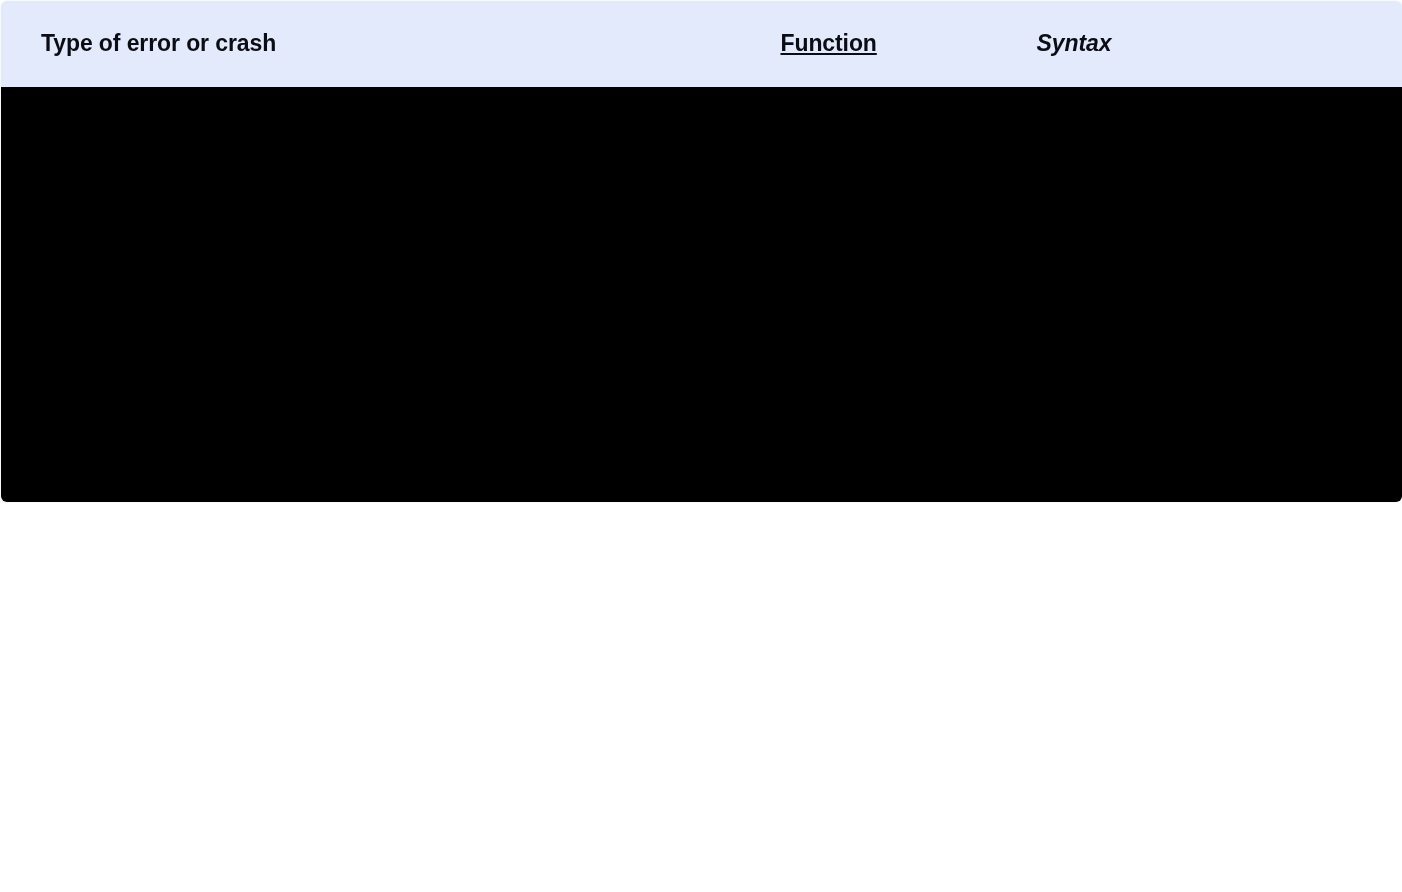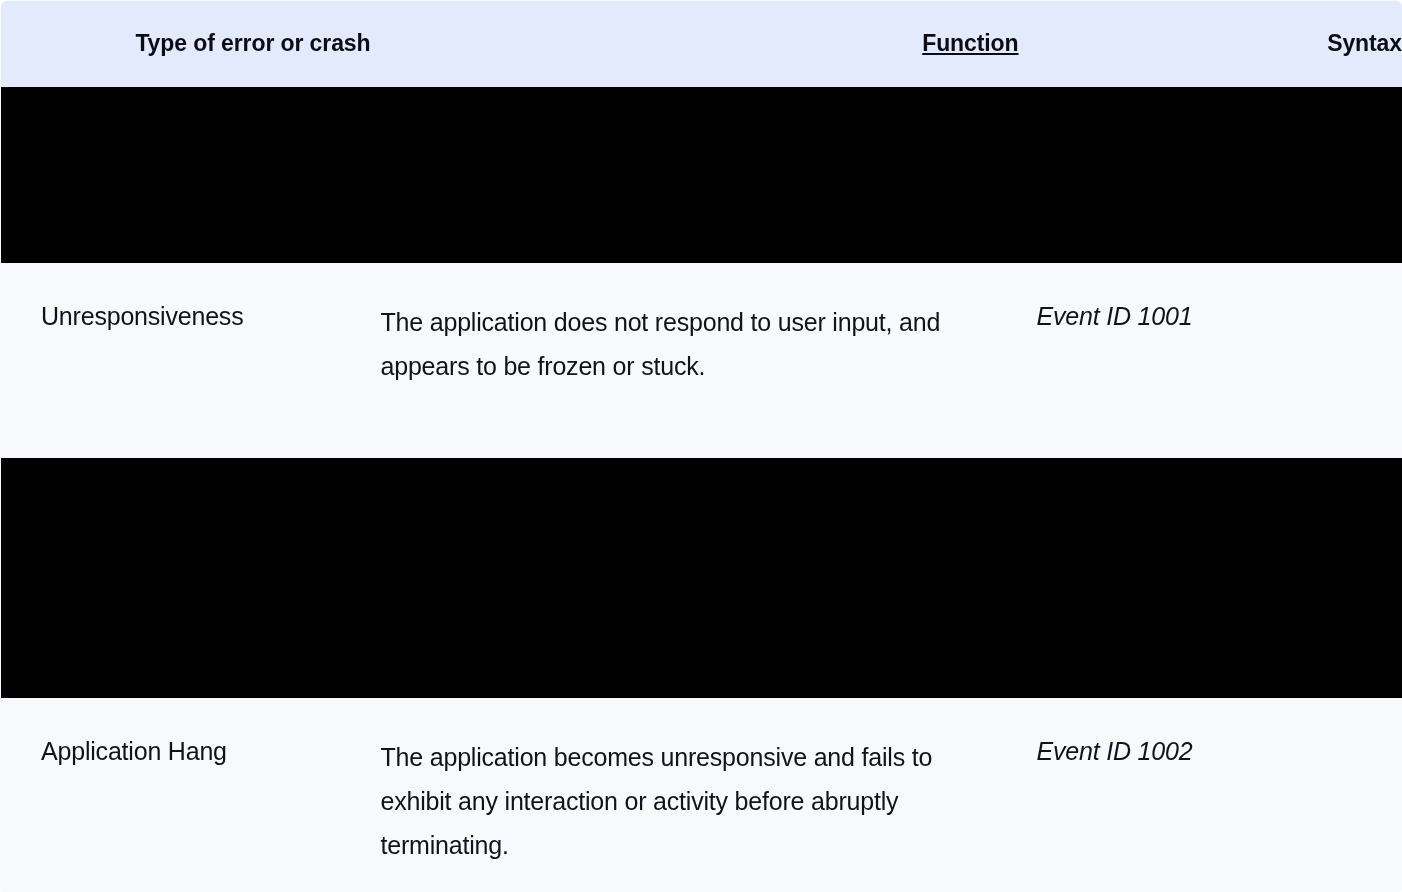--- a/index.html
+++ b/index.html
@@ -34,31 +34,31 @@
 
   
   col.col-type   { width: 370px; }
   col.col-func   { width: 648px; }
   col.col-syntax { width: 384px; }
 
   thead th {
     background: #e2eafc;
     height: 86px;
     box-sizing: border-box;
-    text-align: right;
+    text-align: left;
     vertical-align: middle;
     font-size: 23px;
     font-weight: 700;
     color: #0c0c14;
     letter-spacing: -0.1px;
     padding: 0 0 0 40px;
     border: none;
   }
   thead th.th-func   { padding-left: 410px; text-decoration: underline; }
-  thead th.th-syntax { padding-left: 0; }
+  thead th.th-syntax { padding-left: 0; font-style: italic; }
   thead th.th-syntax .hcell { padding-left: 18px; }
 
   tbody tr.data-row td {
     background: #f8f9fd;
     vertical-align: top;
     border: none;
     padding: 0;
   }
 
   tbody tr.redacted-row td {
@@ -139,51 +139,29 @@
             <span class="redact-block"></span>
           </td>
         <td class="redact-cell">
             <span class="redact-block"></span>
           </td>
         <td class="redact-cell">
             <span class="redact-block"></span>
           </td>
       </tr>
 
-      <tr class="data-row data-1">
-        <td>
-          <div class="cell-type">Unresponsiveness</div>
-        </td>
-        <td>
-          <div class="cell-func">The application does not respond to user input, and appears to be frozen or stuck.</div>
-        </td>
-        <td>
-          <div class="cell-syntax">Event ID 1001</div>
-        </td>
-      </tr>
 
       <tr class="redacted-row redacted-2">
         <td class="redact-cell">
             <span class="redact-block"></span>
           </td>
         <td class="redact-cell">
             <span class="redact-block"></span>
           </td>
         <td class="redact-cell">
             <span class="redact-block"></span>
           </td>
       </tr>
 
-      <tr class="data-row data-2">
-        <td>
-          <div class="cell-type">Application Hang</div>
-        </td>
-        <td>
-          <div class="cell-func">The application becomes unresponsive and fails to exhibit any interaction or activity before abruptly terminating.</div>
-        </td>
-        <td>
-          <div class="cell-syntax">Event ID 1002</div>
-        </td>
-      </tr>
 
     </tbody>
   </table>
 </div>
 
 </body></html>

